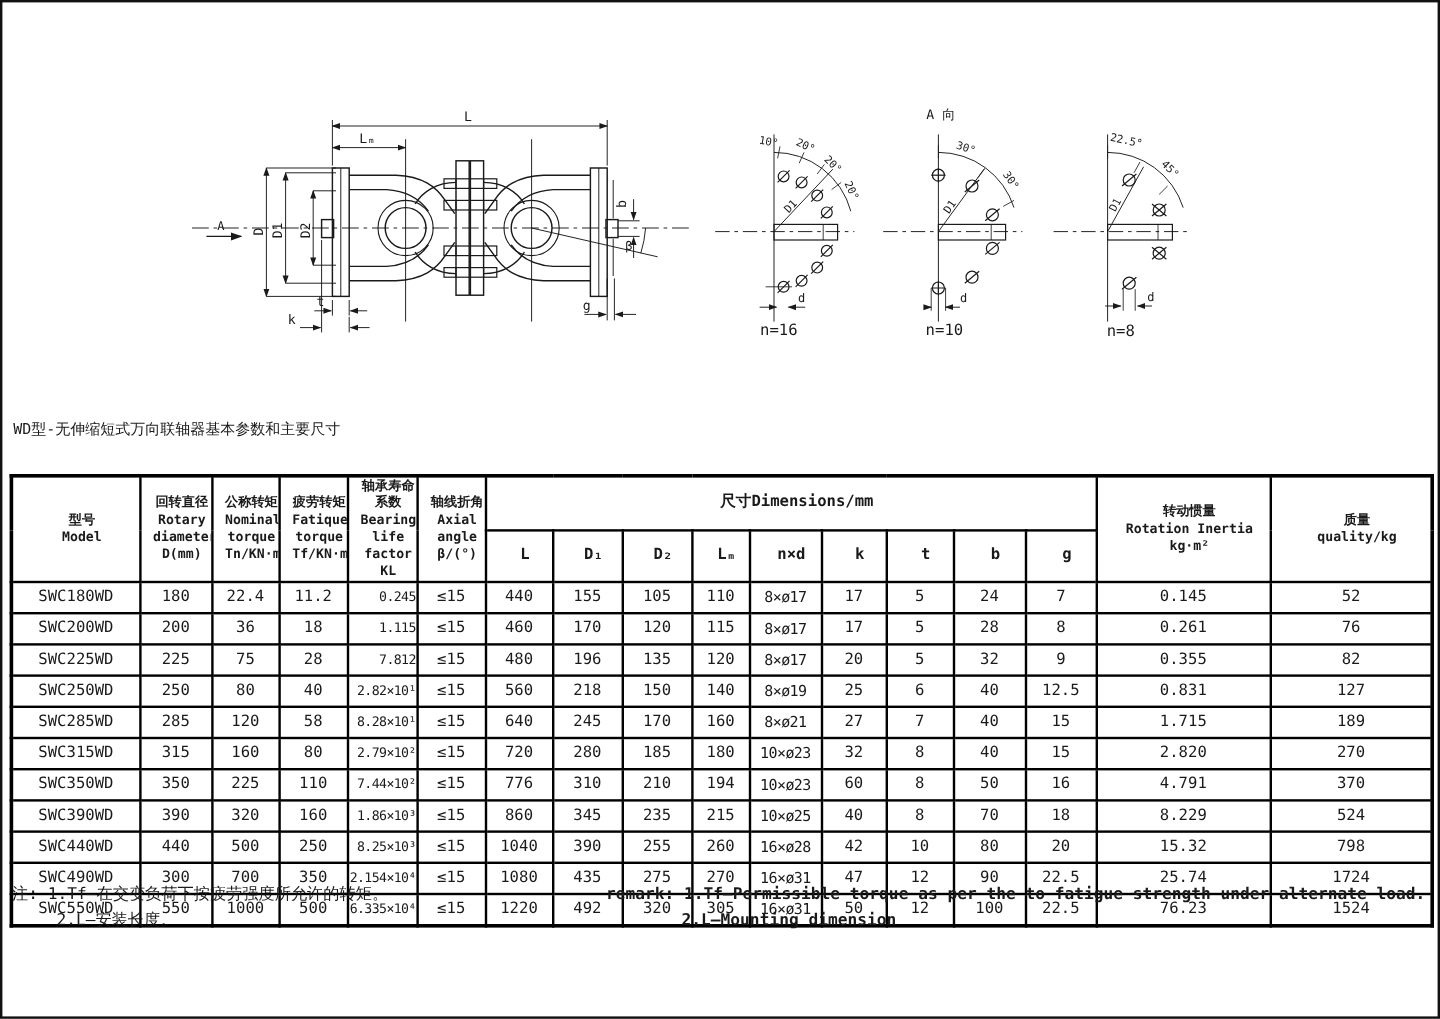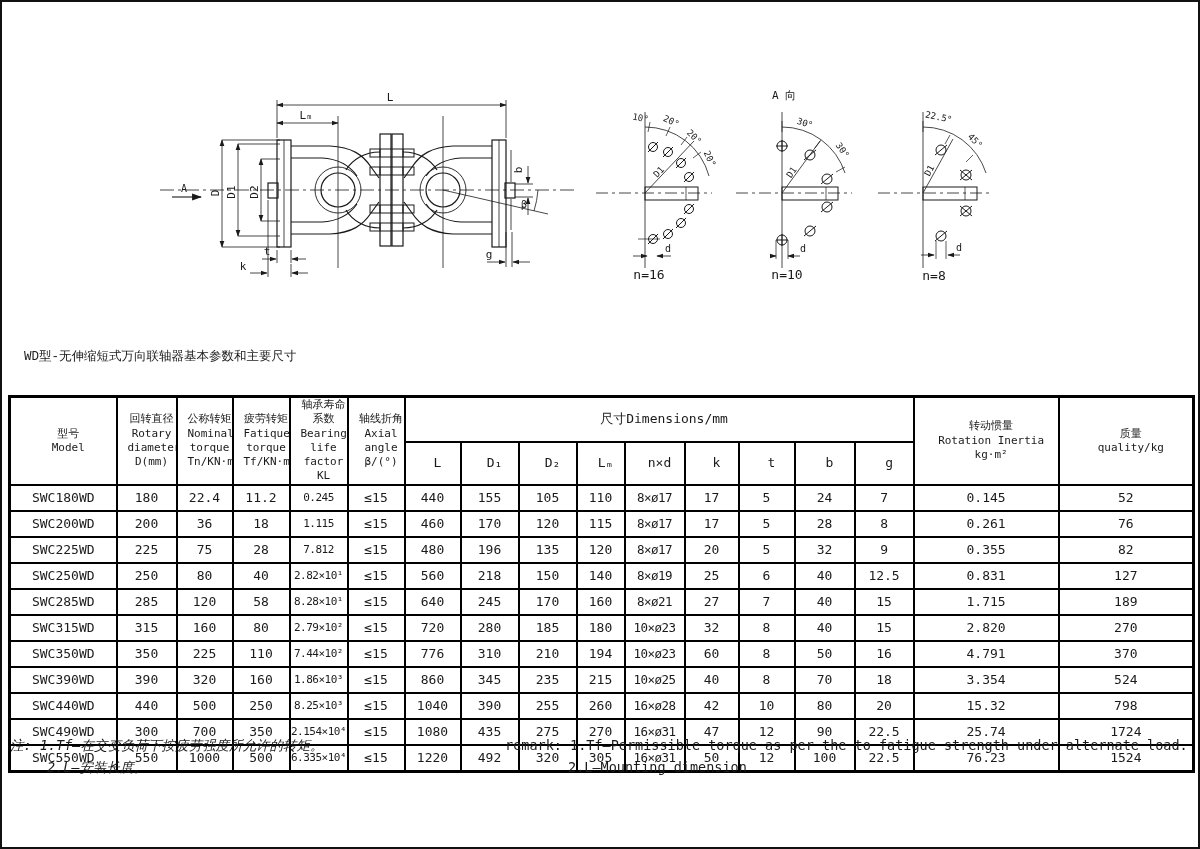--- a/index.html
+++ b/index.html
@@ -3,35 +3,35 @@
 <meta charset="utf-8">
 <style>
   html,body{margin:0;padding:0;}
   body{
     width:1200px;height:849px;position:relative;background:#fff;
     font-family:"DejaVu Sans Mono","Liberation Mono",monospace;
     color:#1a1a1a;overflow:hidden;
   }
   .sheet-frame{position:absolute;inset:0;border:2px solid #111;pointer-events:none;}
   .drawing-svg{position:absolute;left:0;top:0;width:1200px;height:349px;}
-  .titleblock{position:absolute;left:24px;top:349px;font-size:12.5px;line-height:17px;white-space:nowrap;font-family:Liberation Mono, monospace;}
+  .titleblock{position:absolute;left:11px;top:349px;font-size:12.5px;line-height:17px;white-space:nowrap;}
   table.spec{
     position:absolute;left:8px;top:395px;width:1184px;
     border-collapse:collapse;table-layout:fixed;
     border:3px solid #000;
   }
   table.spec th,table.spec td{
     border:2px solid #000;text-align:center;vertical-align:middle;
     padding:0;overflow:hidden;
   }
-  table.spec th{font-weight:normal;font-size:11px;line-height:1.3;white-space:pre-line;padding-left:10px;}
+  table.spec th{font-weight:bold;font-size:11px;line-height:1.3;white-space:pre-line;padding-left:10px;}
   table.spec th.group{font-size:13px;height:32px;}
   table.spec tr.subhead th{font-size:13px;height:31px;}
   table.spec td{font-size:13px;height:24px;white-space:nowrap;}
-  table.spec td:nth-child(5){font-size:11px;letter-spacing:-0.5px;}
+  table.spec td:nth-child(5){font-size:11px;letter-spacing:-0.5px;text-align:right;}
   table.spec td:nth-child(11){font-size:12.5px;letter-spacing:-0.5px;}
   .note{position:absolute;font-size:13.5px;line-height:22px;white-space:nowrap;}
   .note .indent-zh{padding-left:37px;}
   .note .indent-en{padding-left:63px;}
   svg text{fill:#1a1a1a;font-family:"DejaVu Sans Mono","Liberation Mono",monospace;}
 </style>
 </head>
 <body>
 
 <div class="sheet-frame"></div>
@@ -491,21 +491,21 @@
         <td>≤15</td>
         <td>860</td>
         <td>345</td>
         <td>235</td>
         <td>215</td>
         <td>10×ø25</td>
         <td>40</td>
         <td>8</td>
         <td>70</td>
         <td>18</td>
-        <td>3.354</td>
+        <td>8.229</td>
         <td>524</td>
       </tr>
       <tr>
         <td>SWC440WD</td>
         <td>440</td>
         <td>500</td>
         <td>250</td>
         <td>8.25×10³</td>
         <td>≤15</td>
         <td>1040</td>
@@ -554,20 +554,20 @@
         <td>50</td>
         <td>12</td>
         <td>100</td>
         <td>22.5</td>
         <td>76.23</td>
         <td>1524</td>
       </tr>
     </tbody>
 </table>
 
-<div class="note" style="left:10px;top:734px;font-style:italic;">
+<div class="note" style="left:10px;top:734px;">
   <div><span>注:</span> <span>1.Tf—在交变负荷下按疲劳强度所允许的转矩。</span></div>
   <div class="indent-zh">2.L—安装长度。</div>
 </div>
-<div class="note" style="left:505px;top:734px;">
+<div class="note" style="left:505px;top:734px;font-weight:bold;">
   <div><span>remark:</span> <span>1.Tf—Permissible torque as per the to fatigue strength under alternate load.</span></div>
   <div class="indent-en">2.L—Mounting dimension</div>
 </div>
 
 </body></html>

